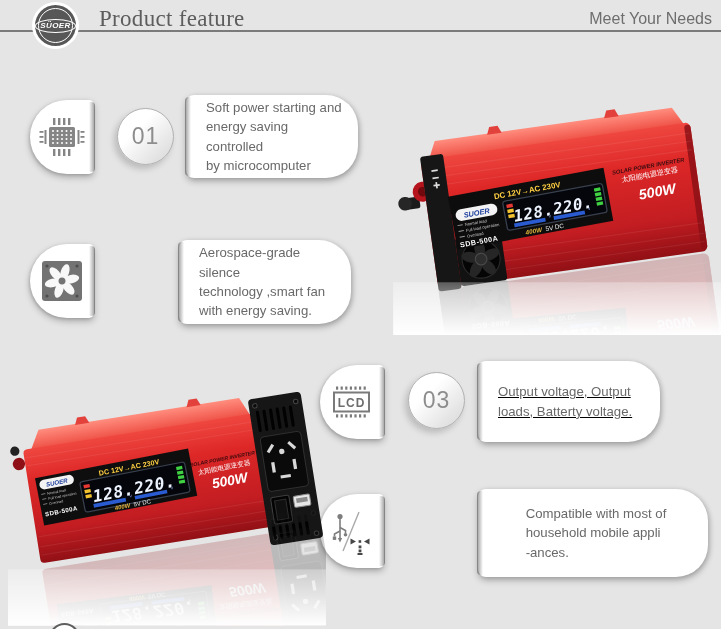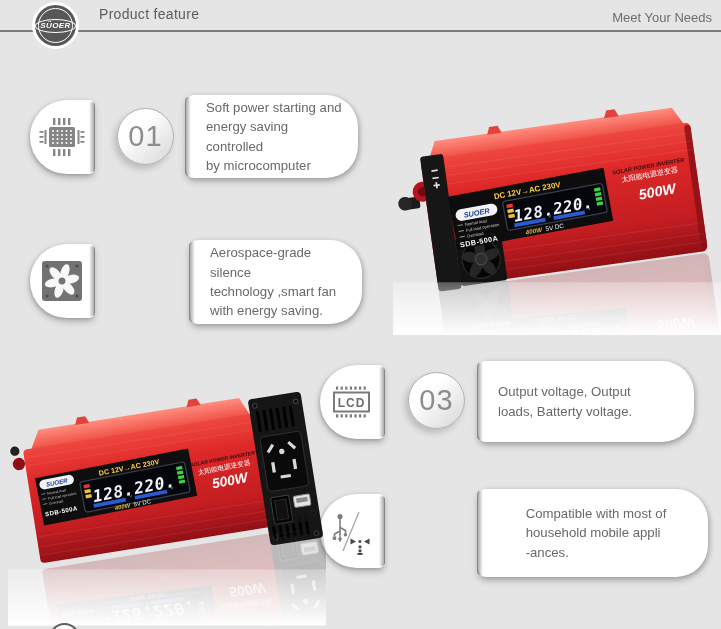--- a/index.html
+++ b/index.html
@@ -5,44 +5,44 @@
   * { margin:0; padding:0; box-sizing:border-box; }
   body { background:#fff; font-family:"Liberation Sans", sans-serif; }
   .page { position:relative; width:721px; height:629px; background:#e5e5e5; overflow:hidden; }
 
   
   .rule { position:absolute; left:0; top:30px; width:721px; height:2px; background:#7b7b7b; }
   .logo-outer { position:absolute; left:32px; top:2px; width:47px; height:47px; background:#fff; border-radius:50%; display:flex; align-items:center; justify-content:center; }
   .logo-inner { width:41px; height:41px; background:#575757; border-radius:50%; position:relative; display:flex; align-items:center; justify-content:center; }
   .logo-ring { position:absolute; inset:3px; border:1.5px solid #fff; border-radius:50%; }
   .logo-text { color:#fff; font-size:8px; font-style:italic; font-weight:bold; letter-spacing:.4px; border:1px solid #fff; border-radius:50%; padding:1.5px 4px; }
-  .hdr-title { position:absolute; left:99px; top:6px; font-size:14px; color:#5d5d5d; letter-spacing:.3px; }
-  .hdr-tag { position:absolute; right:9px; top:10px; font-size:13px; color:#6e6e6e; }
+  .hdr-title { position:absolute; left:99px; top:6px; font-size:23px; color:#5d5d5d; letter-spacing:.3px;font-family:Liberation Serif, serif; }
+  .hdr-tag { position:absolute; right:9px; top:10px; font-size:16px; color:#6e6e6e; }
 
   
   .icon-box { position:absolute; width:64px; height:74px; background:#fff; border-radius:37px 5px 5px 37px;
               box-shadow:0 3px 7px rgba(0,0,0,.28), -1px 1px 3px rgba(0,0,0,.12);
               display:flex; align-items:center; justify-content:center;text-decoration:underline; }
   .icon-box::after { content:""; position:absolute; right:-1px; top:2px; bottom:2px; width:6px;
               background:linear-gradient(to left, rgba(70,70,70,.55), rgba(70,70,70,0)); border-radius:0 4px 4px 0; }
   .num-circle { position:absolute; width:57px; height:57px; border-radius:50%;
               background:linear-gradient(135deg, #ffffff 35%, #d6d6d6 100%);
               border:1px solid #b1b1b1; box-shadow:-3px 4px 6px rgba(0,0,0,.18);
               display:flex; align-items:center; justify-content:center;
-              font-size:29px; color:#8d8d8d; letter-spacing:1px; }
+              font-size:23px; color:#8d8d8d; letter-spacing:1px; }
   .text-box { position:absolute; background:#fff; border-radius:8px 32px 32px 8px;
               box-shadow:0 3px 7px rgba(0,0,0,.28), 2px 1px 4px rgba(0,0,0,.10);
               display:flex; align-items:center; padding:10px 14px 10px 20px; }
   .text-box::before { content:""; position:absolute; left:-1px; top:2px; bottom:2px; width:6px;
               background:linear-gradient(to right, rgba(70,70,70,.55), rgba(70,70,70,0)); border-radius:4px 0 0 4px; }
   .fe-text { white-space:pre-line; font-size:13.2px; line-height:1.47; color:#696969; }
 
   .f1-icon { left:30px; top:100px; } .f1-num { left:117px; top:108px; } .f1-box { left:186px; top:95px; width:172px; height:83px; }
-  .f2-icon { left:30px; top:244px; } .f2-num { left:117px; top:252px; } .f2-box { left:190px; top:240px; width:172px; height:84px; }
-  .f3-icon { left:320px; top:365px; } .f3-num { left:408px; top:372px; } .f3-box { left:478px; top:361px; width:216px; height:81px; }
+  .f2-icon { left:30px; top:244px; } .f2-num { left:117px; top:252px; } .f2-box { left:179px; top:240px; width:172px; height:84px; }
+  .f3-icon { left:320px; top:365px; } .f3-num { left:408px; top:372px; } .f3-box { left:478px; top:361px; width:182px; height:81px;text-decoration:underline; }
   .f4-icon { left:320px; top:494px; } .f4-num { left:408px; top:502px; } .f4-box { left:478px; top:489px; width:230px; height:88px;justify-content:center; }
 
   
   .inv1 { position:absolute; left:393px; top:86px; }
   .inv2 { position:absolute; left:8px;  top:364px; }
   svg text { font-family:"Liberation Sans", sans-serif; }
   .lcd-digits { font-family:"DejaVu Sans Mono", monospace; font-weight:bold; font-style:italic; }
 
   .partial-logo { position:absolute; left:49px; top:623px; width:31px; height:31px; border-radius:50%;
                   border:2.5px solid #5f5f5f; background:#fff; }

